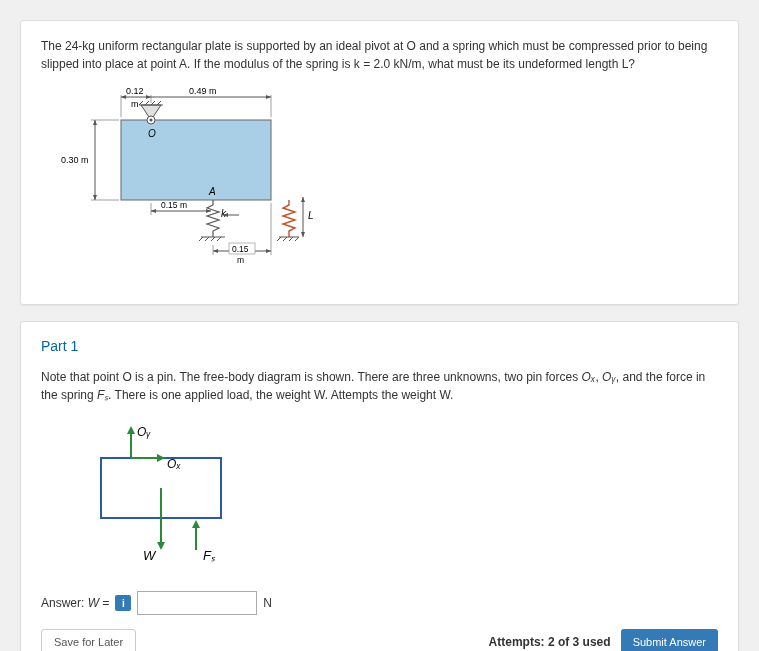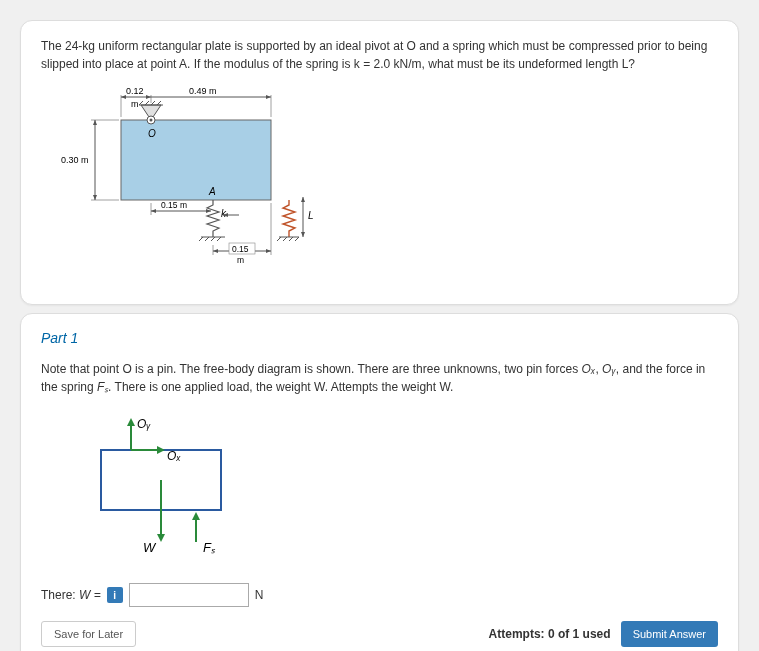--- a/index.html
+++ b/index.html
@@ -6,37 +6,36 @@
   margin: 0;
   padding: 20px;
   background: #f0f0f0;
   font-family: Arial, sans-serif;
   font-size: 12px;
   color: #333;
 }
 .card {
   background: #fff;
   border: 1px solid #ddd;
-  border-radius: 12px;
+  border-radius: 3px;
   padding: 16px 20px;
-  margin-bottom: 8px;
+  margin-bottom: 16px;
   box-shadow: 0 1px 2px rgba(0,0,0,0.05);
 }
 .problem-text {
   line-height: 1.5;
   margin-bottom: 12px;
 }
 .figure {
   margin: 8px 0 0 20px;
 }
 .part-title {
   color: #0066a6;
   font-size: 14px;
   margin-bottom: 14px;
-  font-style: italic;
 }
 .part-note {
   line-height: 1.5;
   margin-bottom: 14px;
 }
 .fbd {
   margin: 10px 0 20px 40px;
 }
 .answer-row {
   display: flex;
@@ -203,26 +202,26 @@
       <polygon points="80,132 76,124 84,124" fill="#2a8a3a"></polygon>
       <text x="62" y="142" font-size="13" font-style="italic">W</text>
 
       <line x1="115" y1="132" x2="115" y2="106" stroke="#2a8a3a" stroke-width="2"></line>
       <polygon points="115,102 111,110 119,110" fill="#2a8a3a"></polygon>
       <text x="122" y="142" font-size="13" font-style="italic">Fₛ</text>
     </svg>
   </div>
 
   <div class="answer-row">
-    <span><span>There: </span><i>W = </i></span>
+    <span><span>Answer: </span><i>W = </i></span>
     <span class="hint-icon">i</span>
     <input class="answer-input" type="text" style="">
     <span>N</span>
   </div>
 
   <div class="bottom-row">
     <button class="save-btn">Save for Later</button>
     <div class="right-group">
-      <span class="attempts">Attempts: 0 of 1 used</span>
+      <span class="attempts">Attempts: 2 of 3 used</span>
       <button class="submit-btn">Submit Answer</button>
     </div>
   </div>
 </div>
 
 </body></html>

